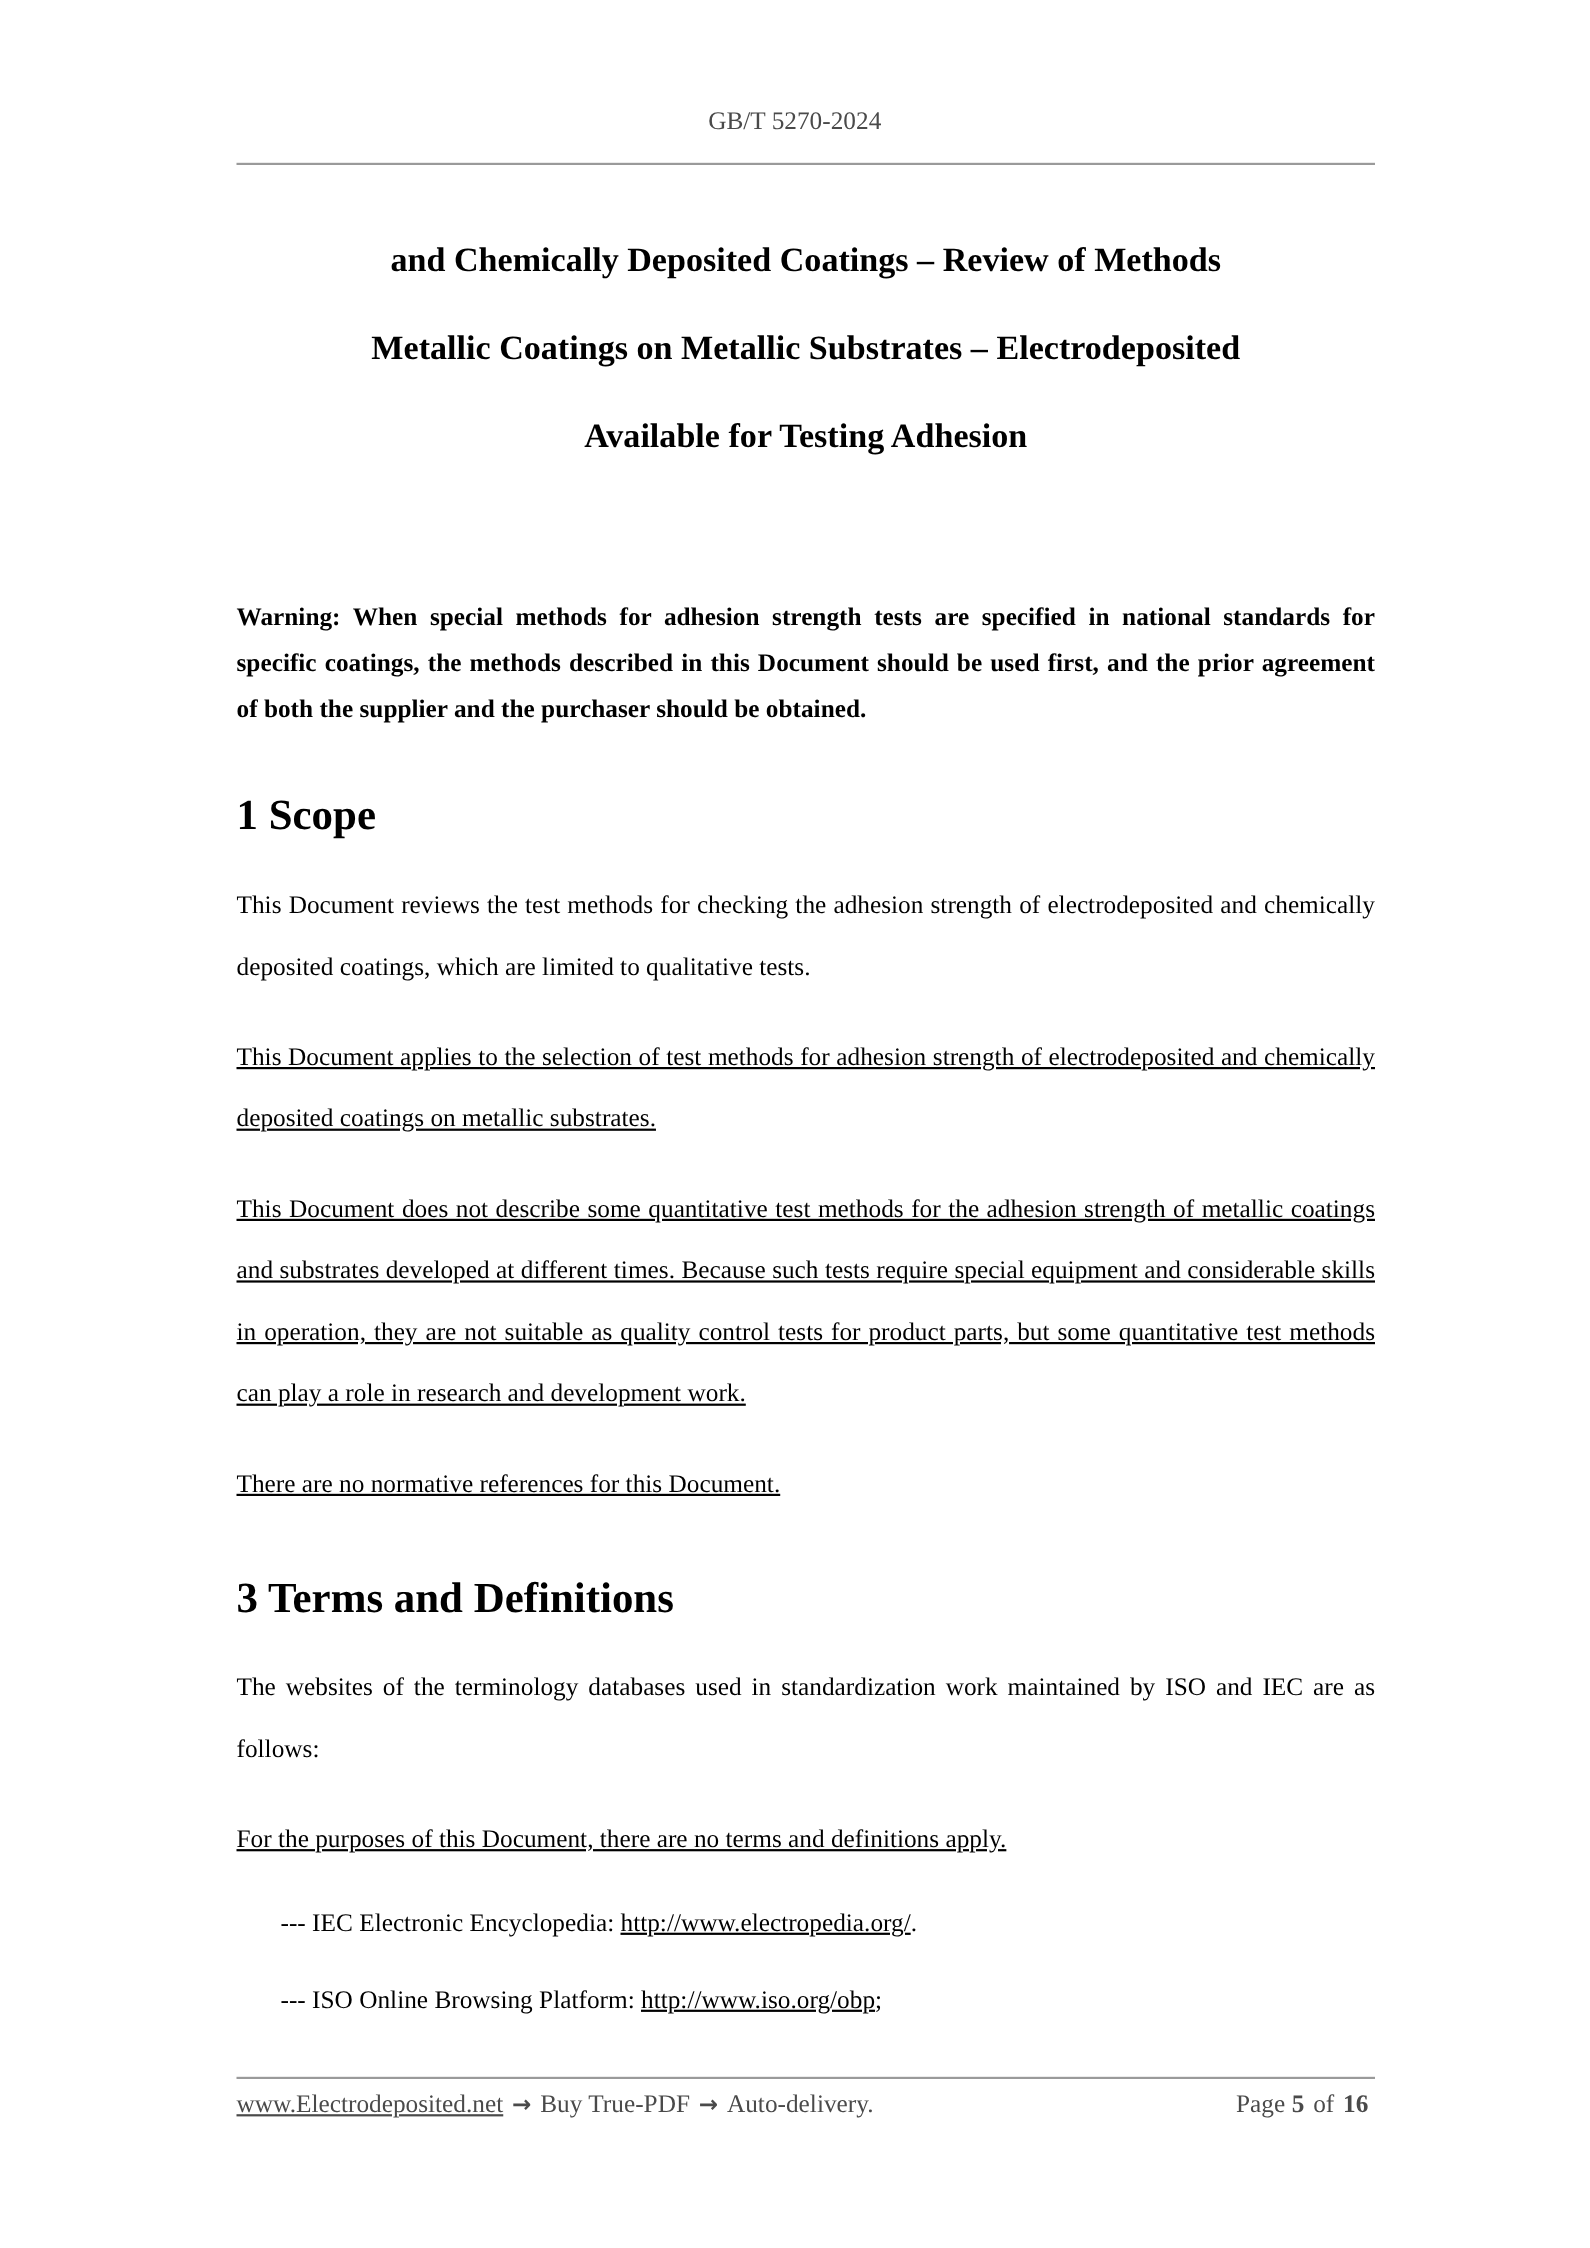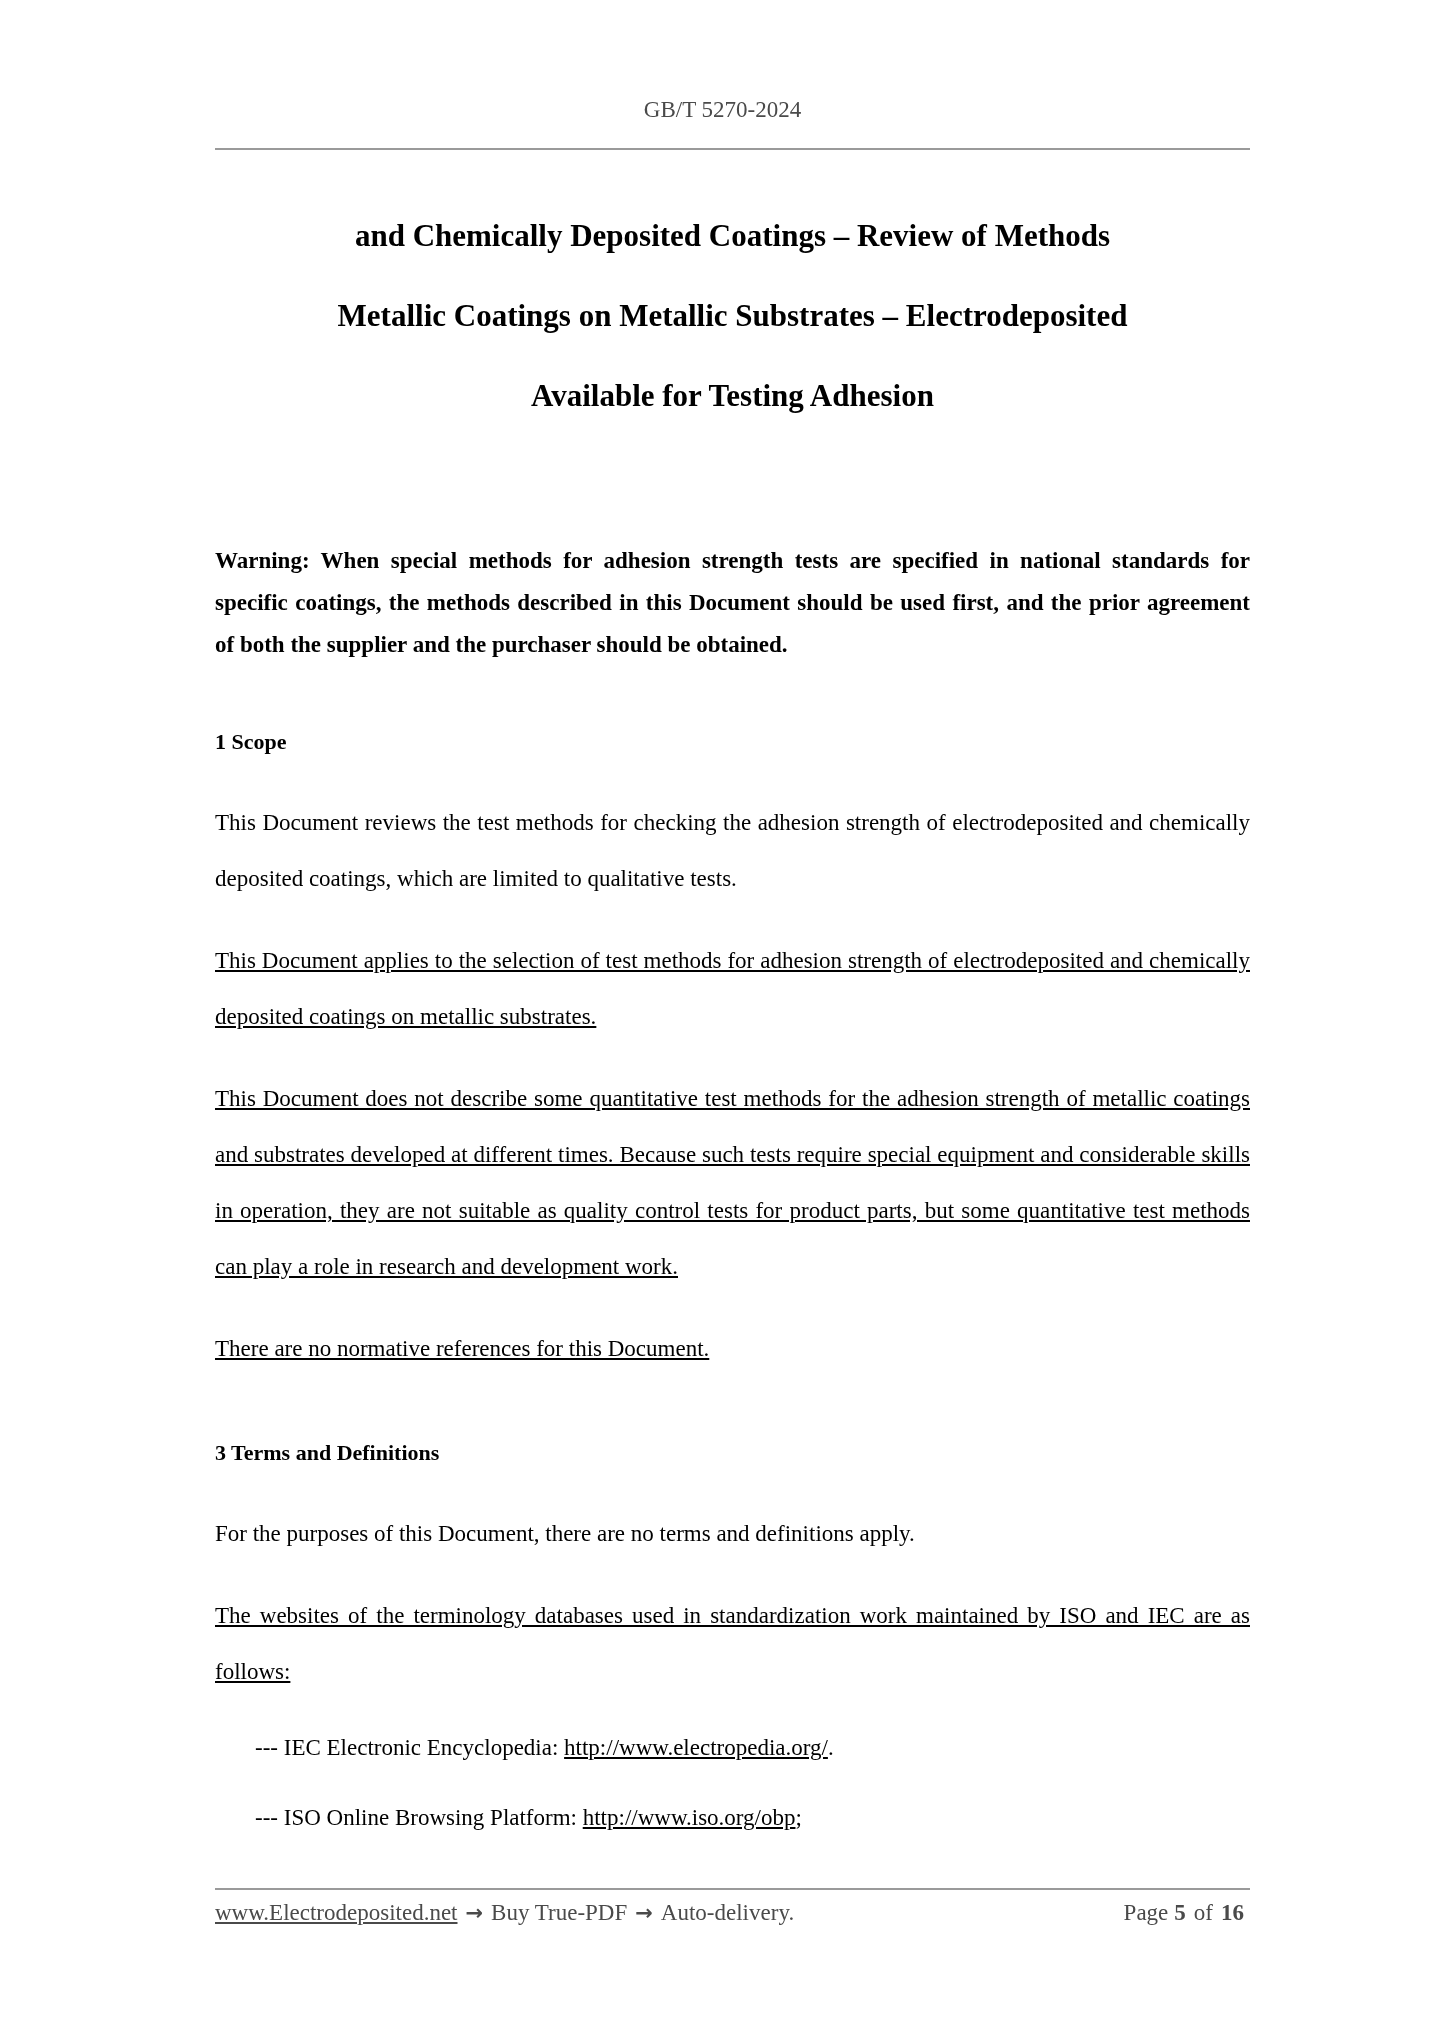--- a/index.html
+++ b/index.html
@@ -39,21 +39,21 @@
   .doc-title span { display: block; }
   .warning {
     margin: 104px 0 0 0;
     font-size: 23px;
     font-weight: bold;
     line-height: 42px;
     text-align: justify;
   }
   .section-heading {
     margin: 56px 0 0 0;
-    font-size: 22px;
+    font-size: 39px;
     font-weight: bold;
     line-height: 39px;
   }
   .body-para {
     margin: 34px 0 0 0;
     font-size: 23px;
     line-height: 56px;
     text-align: justify;
   }
   .body-para + .body-para { margin-top: 26px; text-decoration: underline; }
@@ -120,22 +120,22 @@
     <p class="warning">Warning: When special methods for adhesion strength tests are specified in national standards for specific coatings, the methods described in this Document should be used first, and the prior agreement of both the supplier and the purchaser should be obtained.</p>
 
     <h2 class="section-heading">1 Scope</h2>
     <p class="body-para">This Document reviews the test methods for checking the adhesion strength of electrodeposited and chemically deposited coatings, which are limited to qualitative tests.</p>
     <p class="body-para">This Document applies to the selection of test methods for adhesion strength of electrodeposited and chemically deposited coatings on metallic substrates.</p>
     <p class="body-para">This Document does not describe some quantitative test methods for the adhesion strength of metallic coatings and substrates developed at different times. Because such tests require special equipment and considerable skills in operation, they are not suitable as quality control tests for product parts, but some quantitative test methods can play a role in research and development work.</p>
 
     <p class="body-para">There are no normative references for this Document.</p>
 
     <h2 class="section-heading">3 Terms and Definitions</h2>
+    <p class="body-para">The websites of the terminology databases used in standardization work maintained by ISO and IEC are as follows:</p>
     <p class="body-para">For the purposes of this Document, there are no terms and definitions apply.</p>
-    <p class="body-para">The websites of the terminology databases used in standardization work maintained by ISO and IEC are as follows:</p>
 
     <p class="list-item"><span>--- IEC Electronic Encyclopedia: </span><a class="doc-link">http://www.electropedia.org/</a><span>.</span></p>
 
     <p class="list-item"><span>--- ISO Online Browsing Platform: </span><a class="doc-link">http://www.iso.org/obp</a><span>;</span></p>
 
   </div>
 
   <div class="footer">
     <hr class="footer-rule">
     <div class="footer-row">

